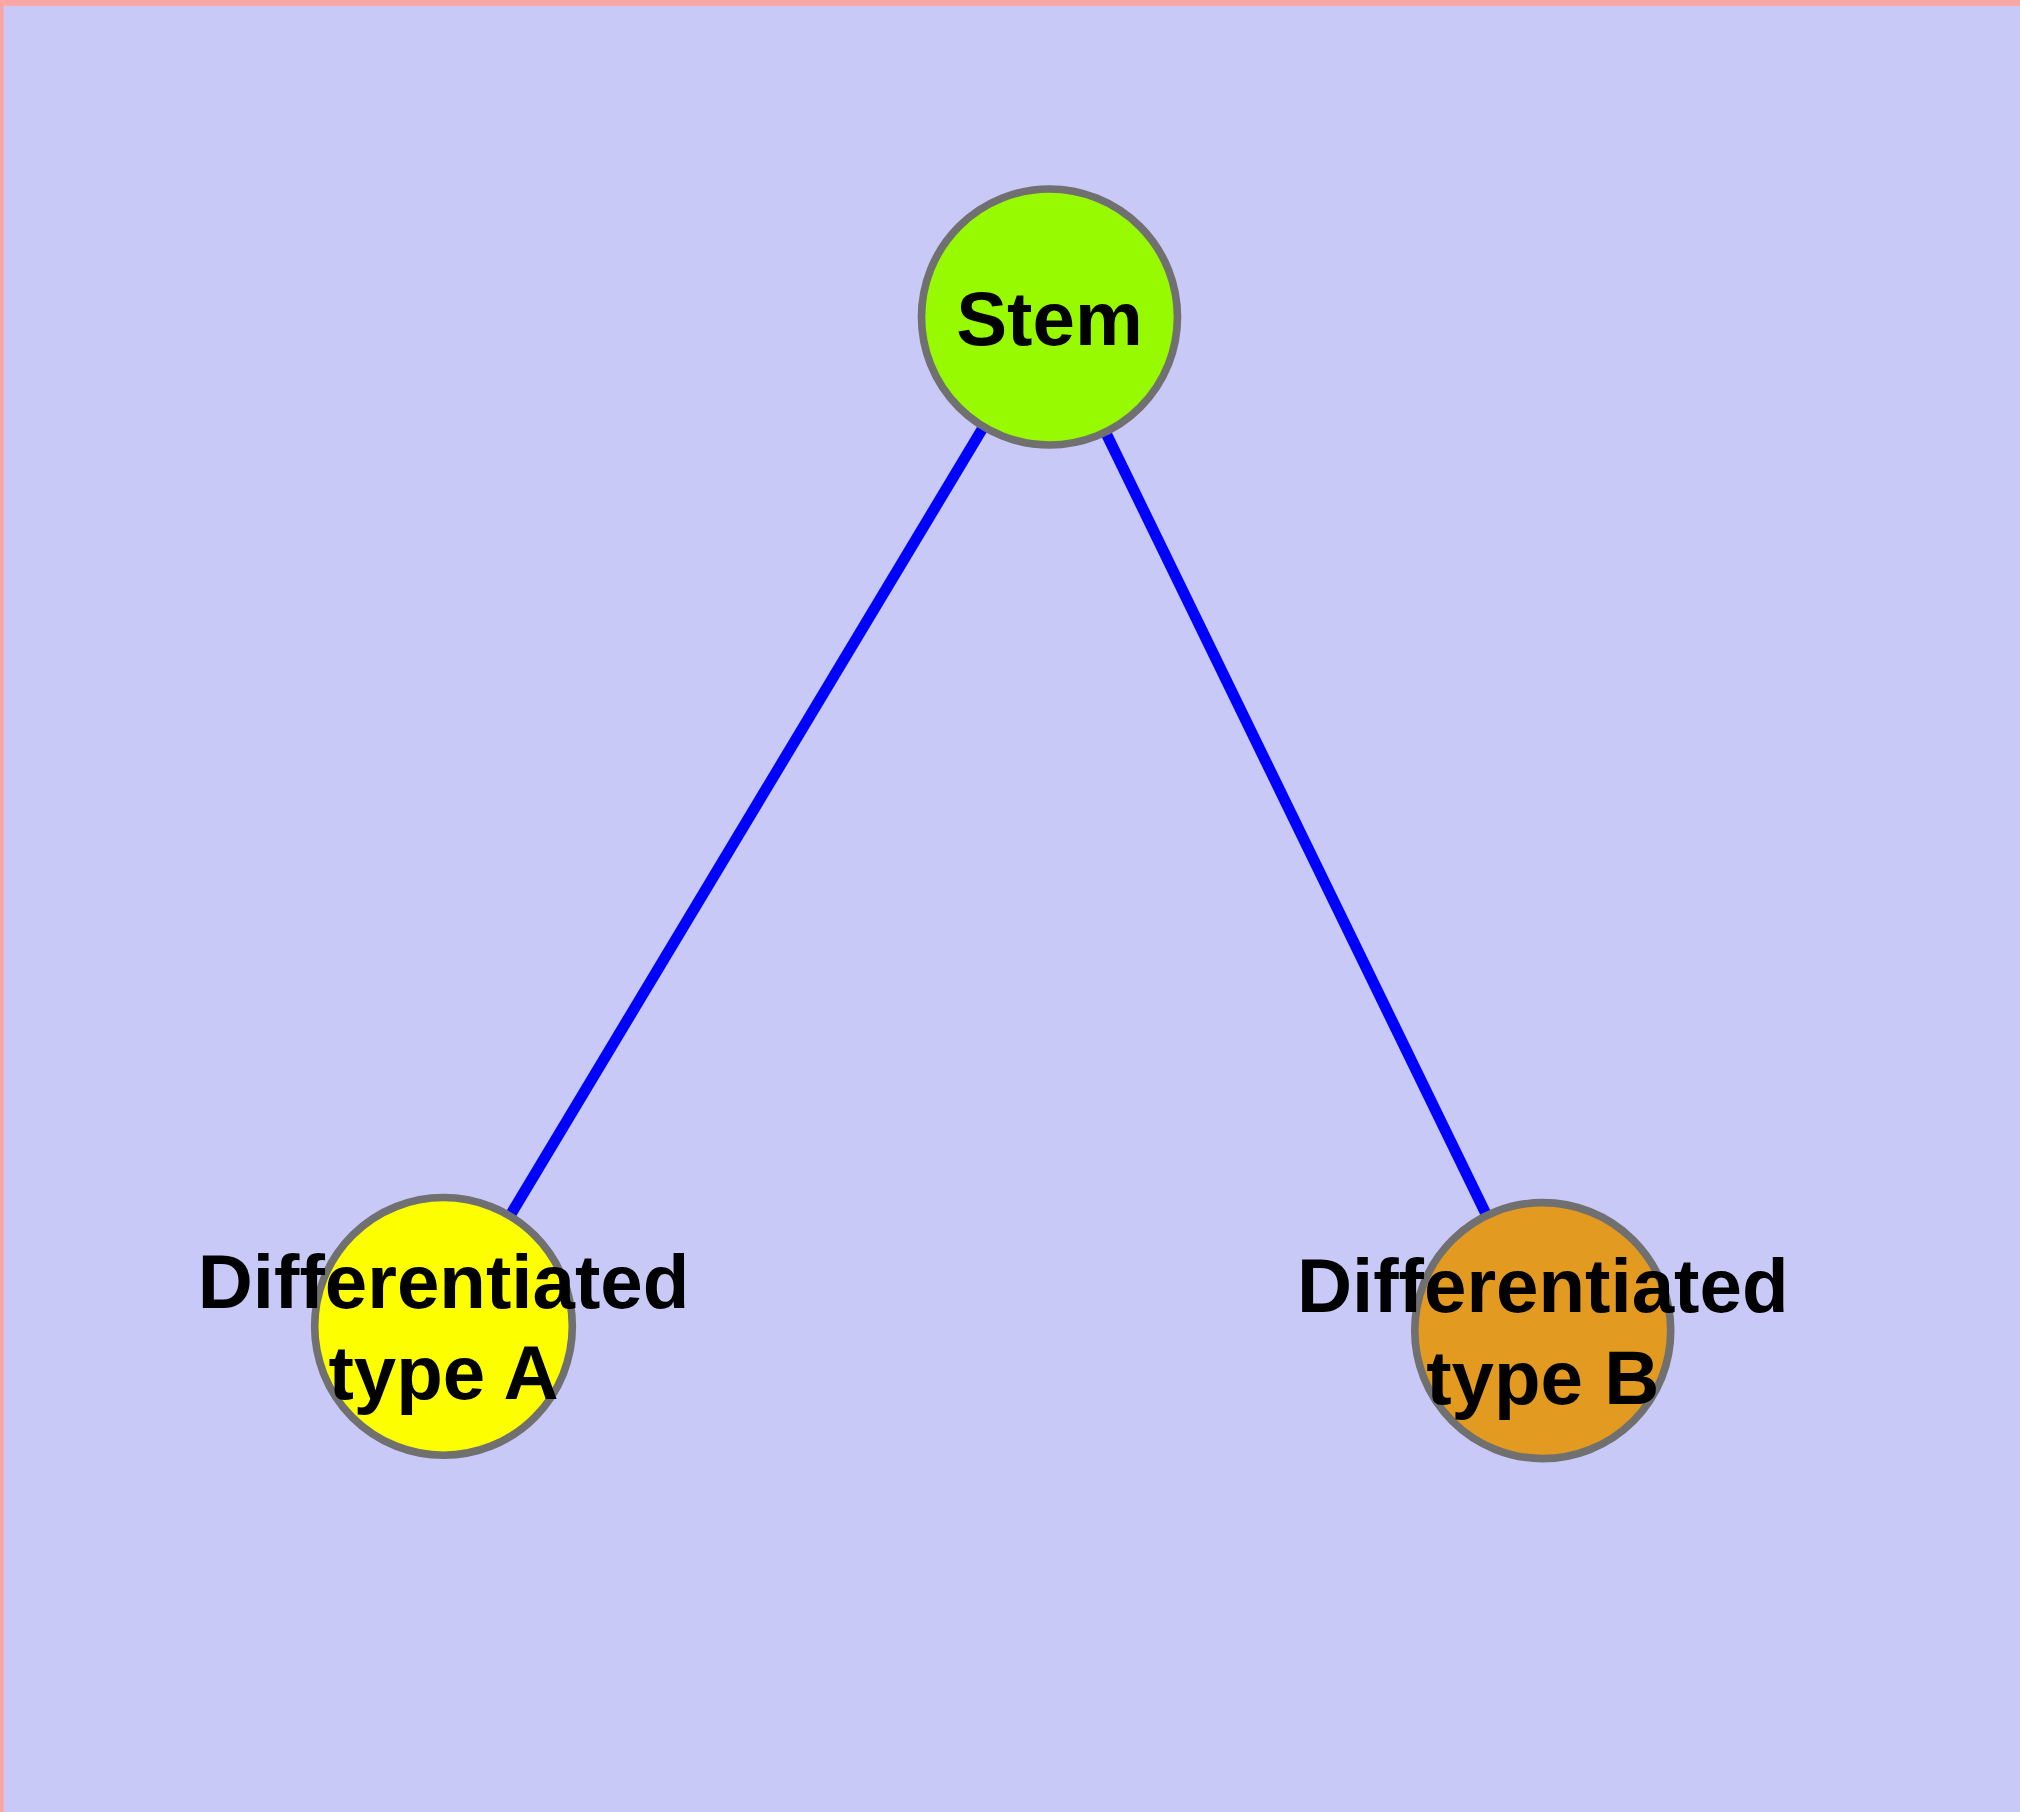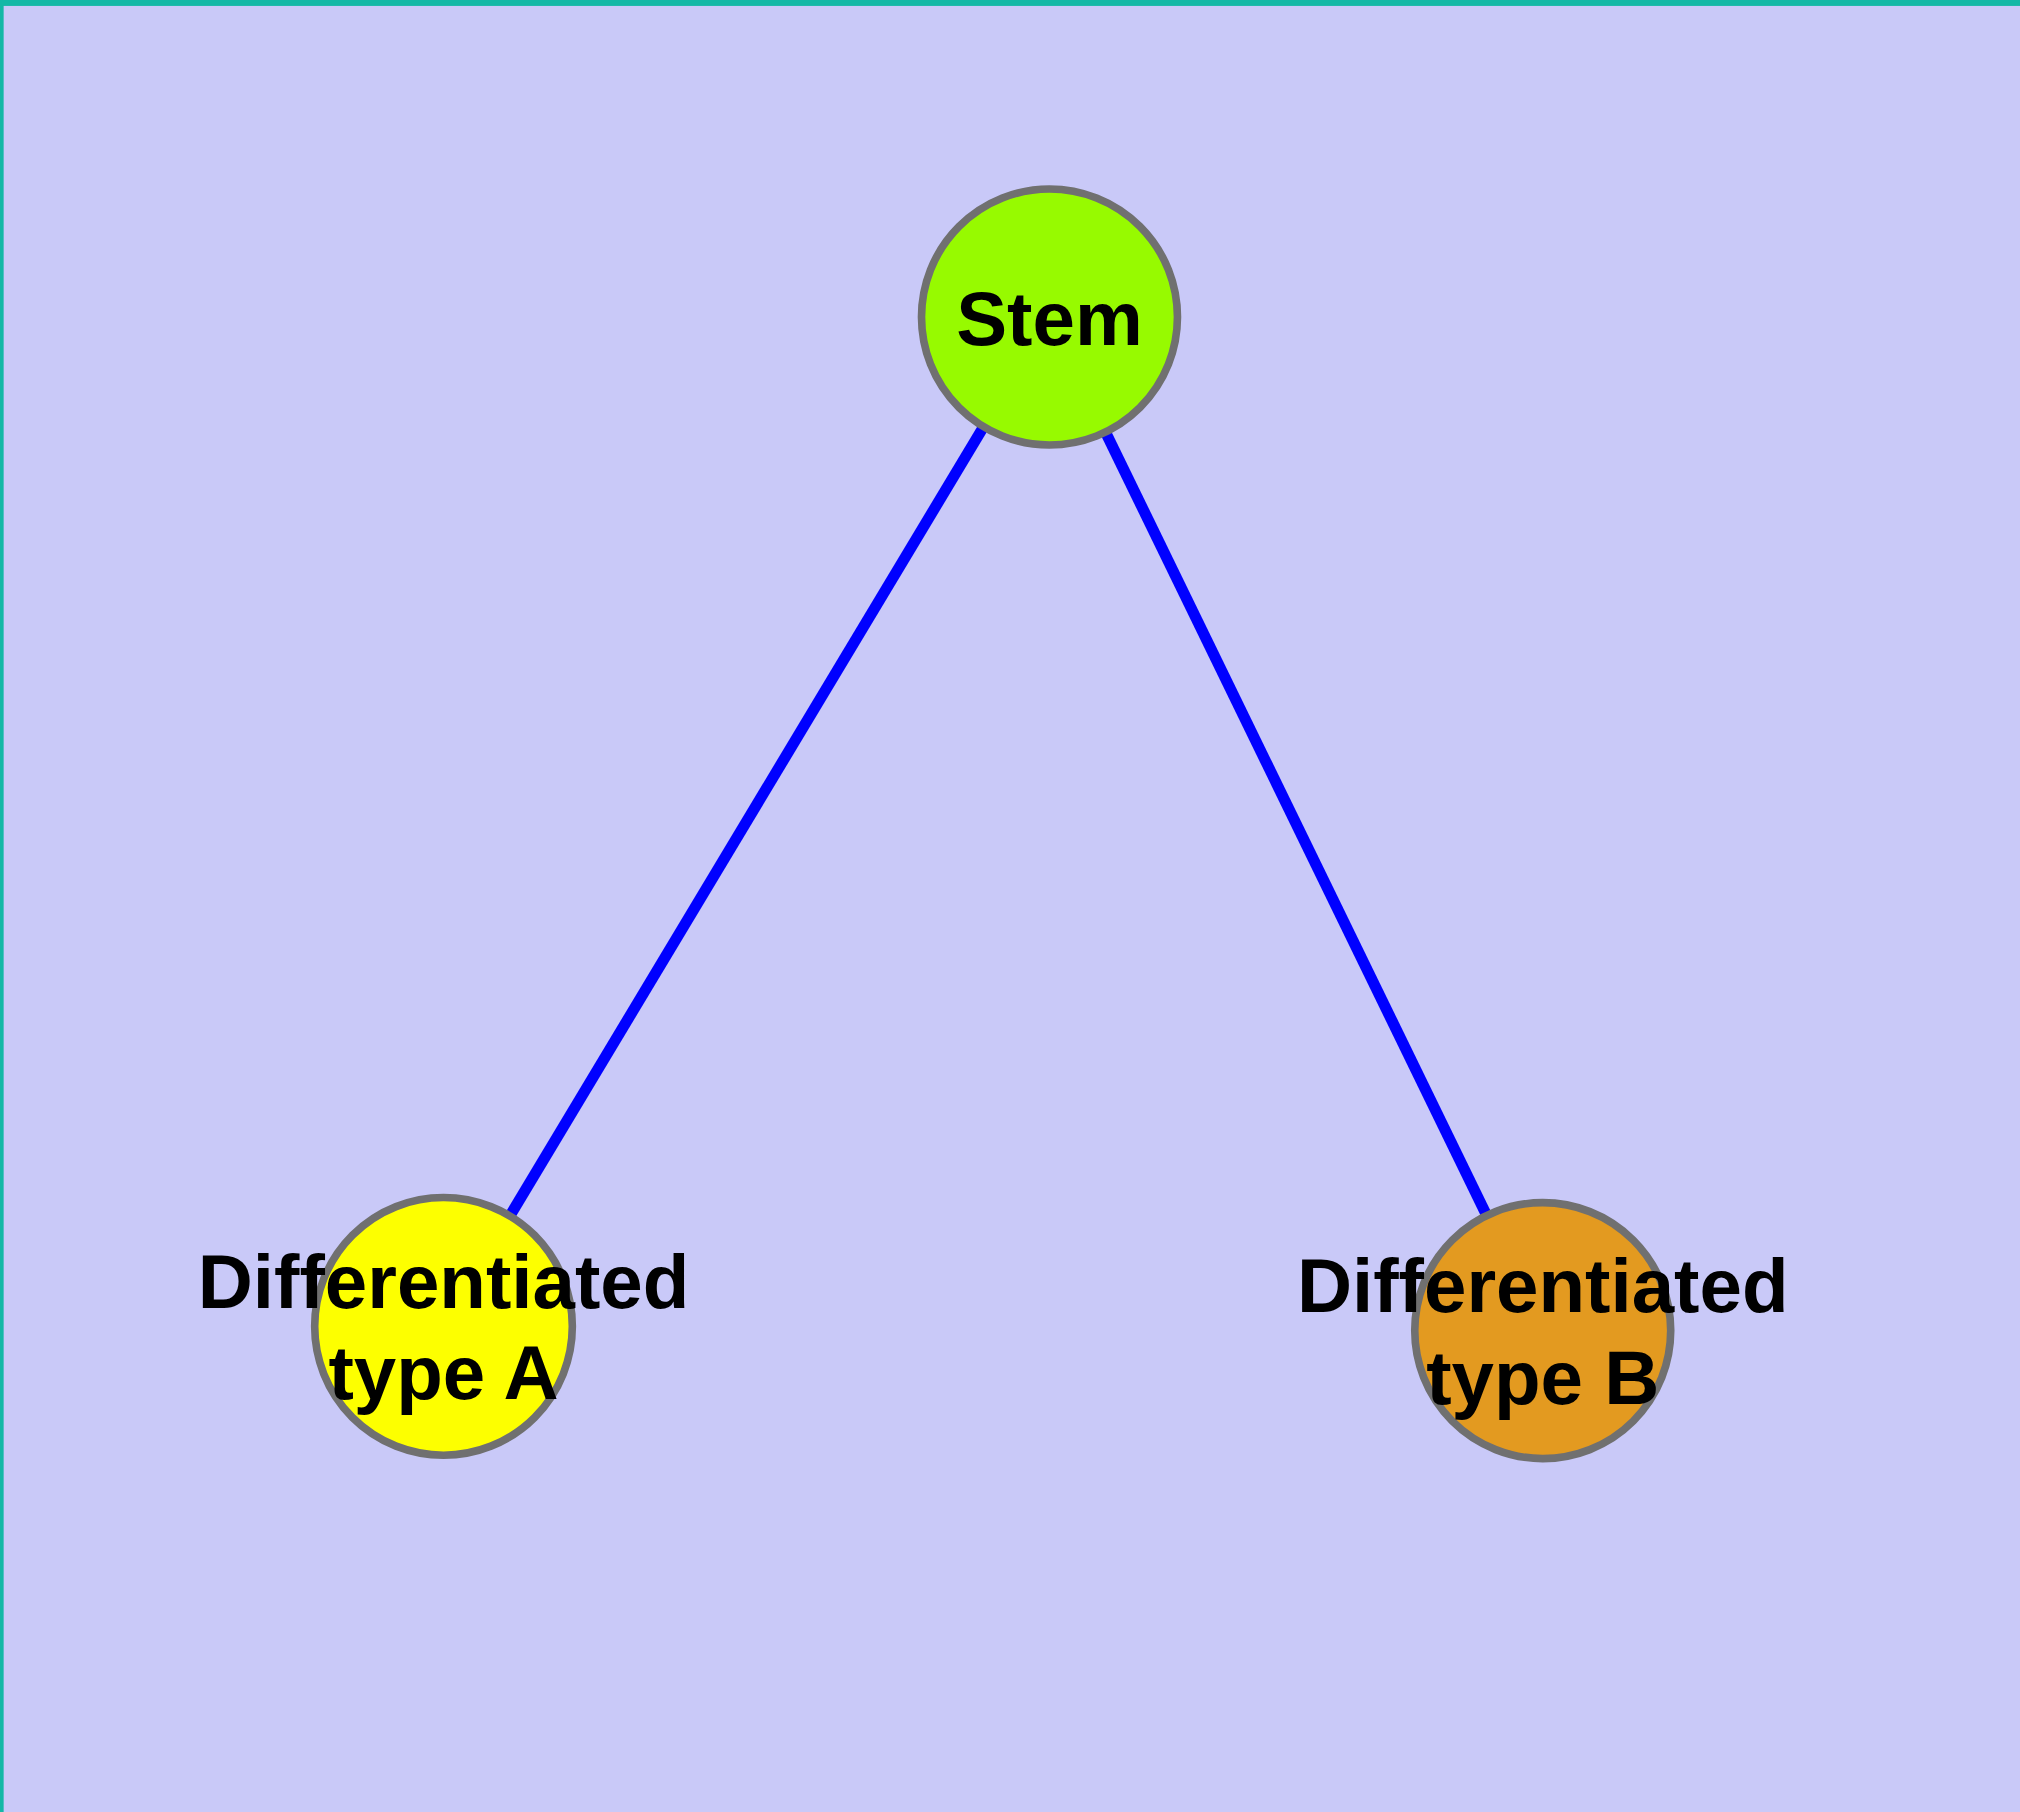--- a/index.html
+++ b/index.html
@@ -5,21 +5,21 @@
   html, body {
     margin: 0;
     padding: 0;
     background: #ffffff;
     font-family: "Liberation Sans", sans-serif;
   }
   .stage {
     position: relative;
     width: 2021px;
     height: 1812px;
-    background: #14b8a6;
+    background: #fca5a5;
     overflow: hidden;
   }
   svg.graph {
     display: block;
     position: absolute;
     left: 0;
     top: 0;
   }
   .edge {
     fill: none;

